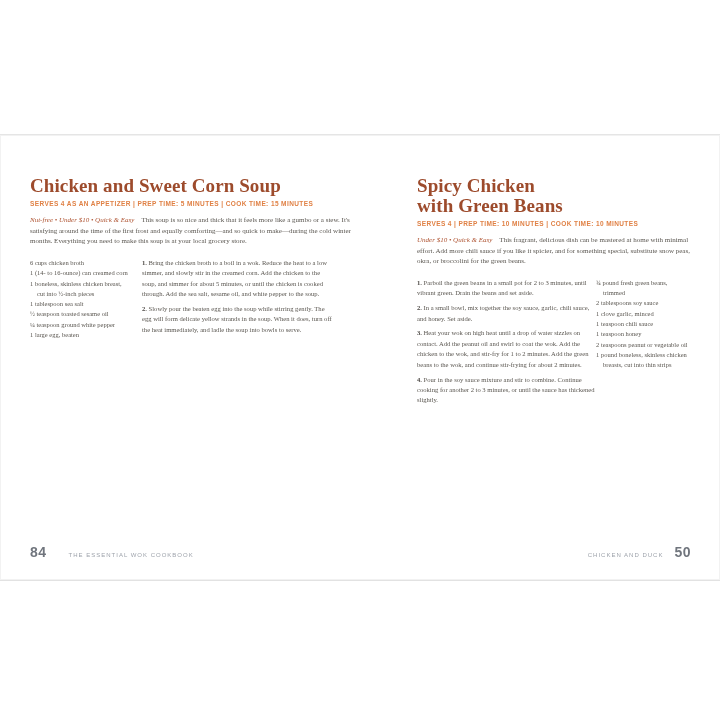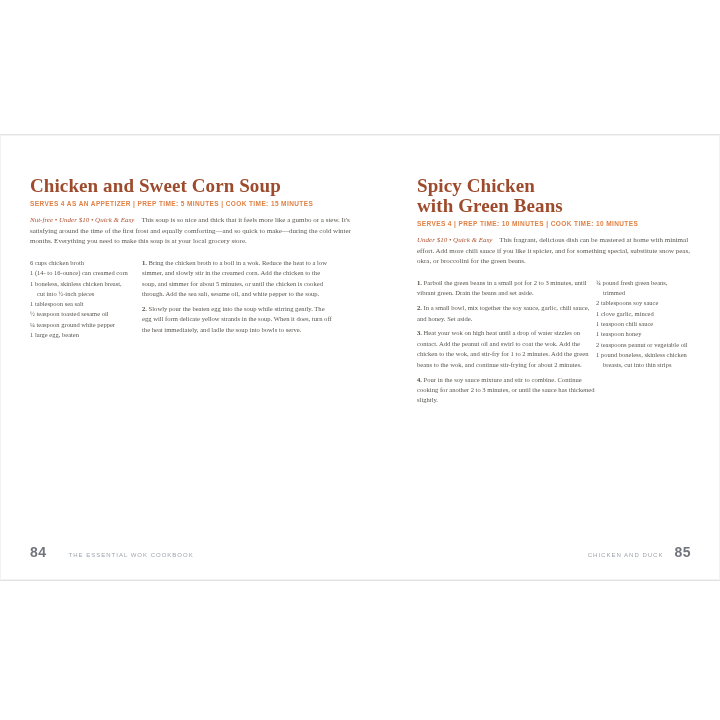--- a/index.html
+++ b/index.html
@@ -154,17 +154,17 @@
     </div>
   </section>
 
   <div class="footer">
     <div class="f-group f-left">
       <span class="pagenum">84</span>
       <span class="f-label">THE ESSENTIAL WOK COOKBOOK</span>
     </div>
     <div class="f-group f-right">
       <span class="f-label">CHICKEN AND DUCK</span>
-      <span class="pagenum">85</span>
+      <span class="pagenum">50</span>
     </div>
   </div>
 
 </div>
 
 </body></html>

